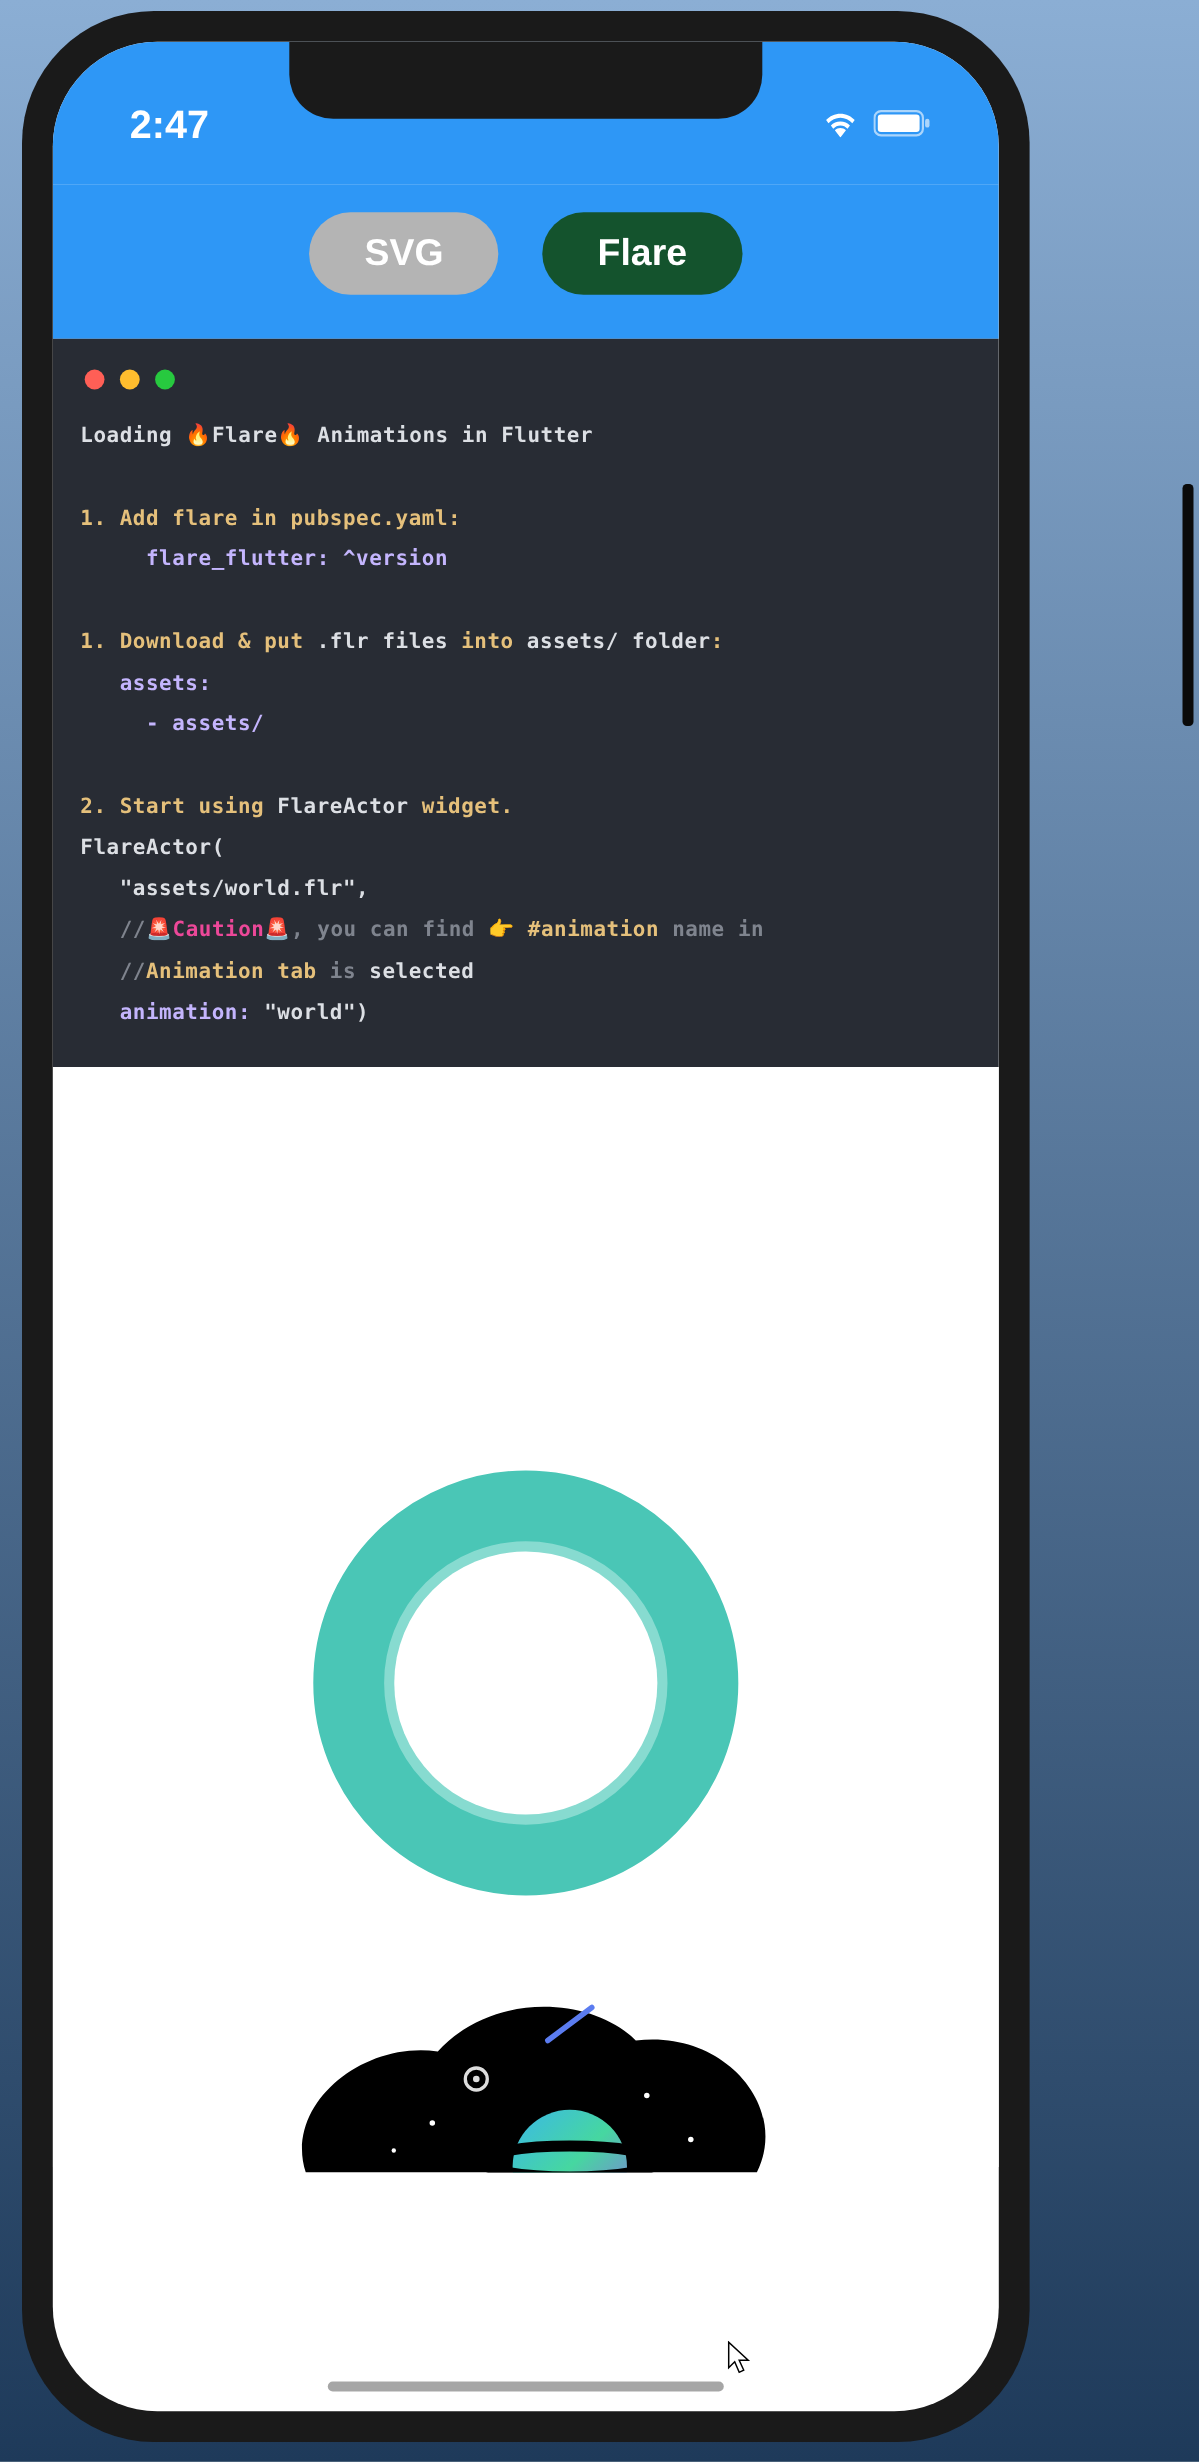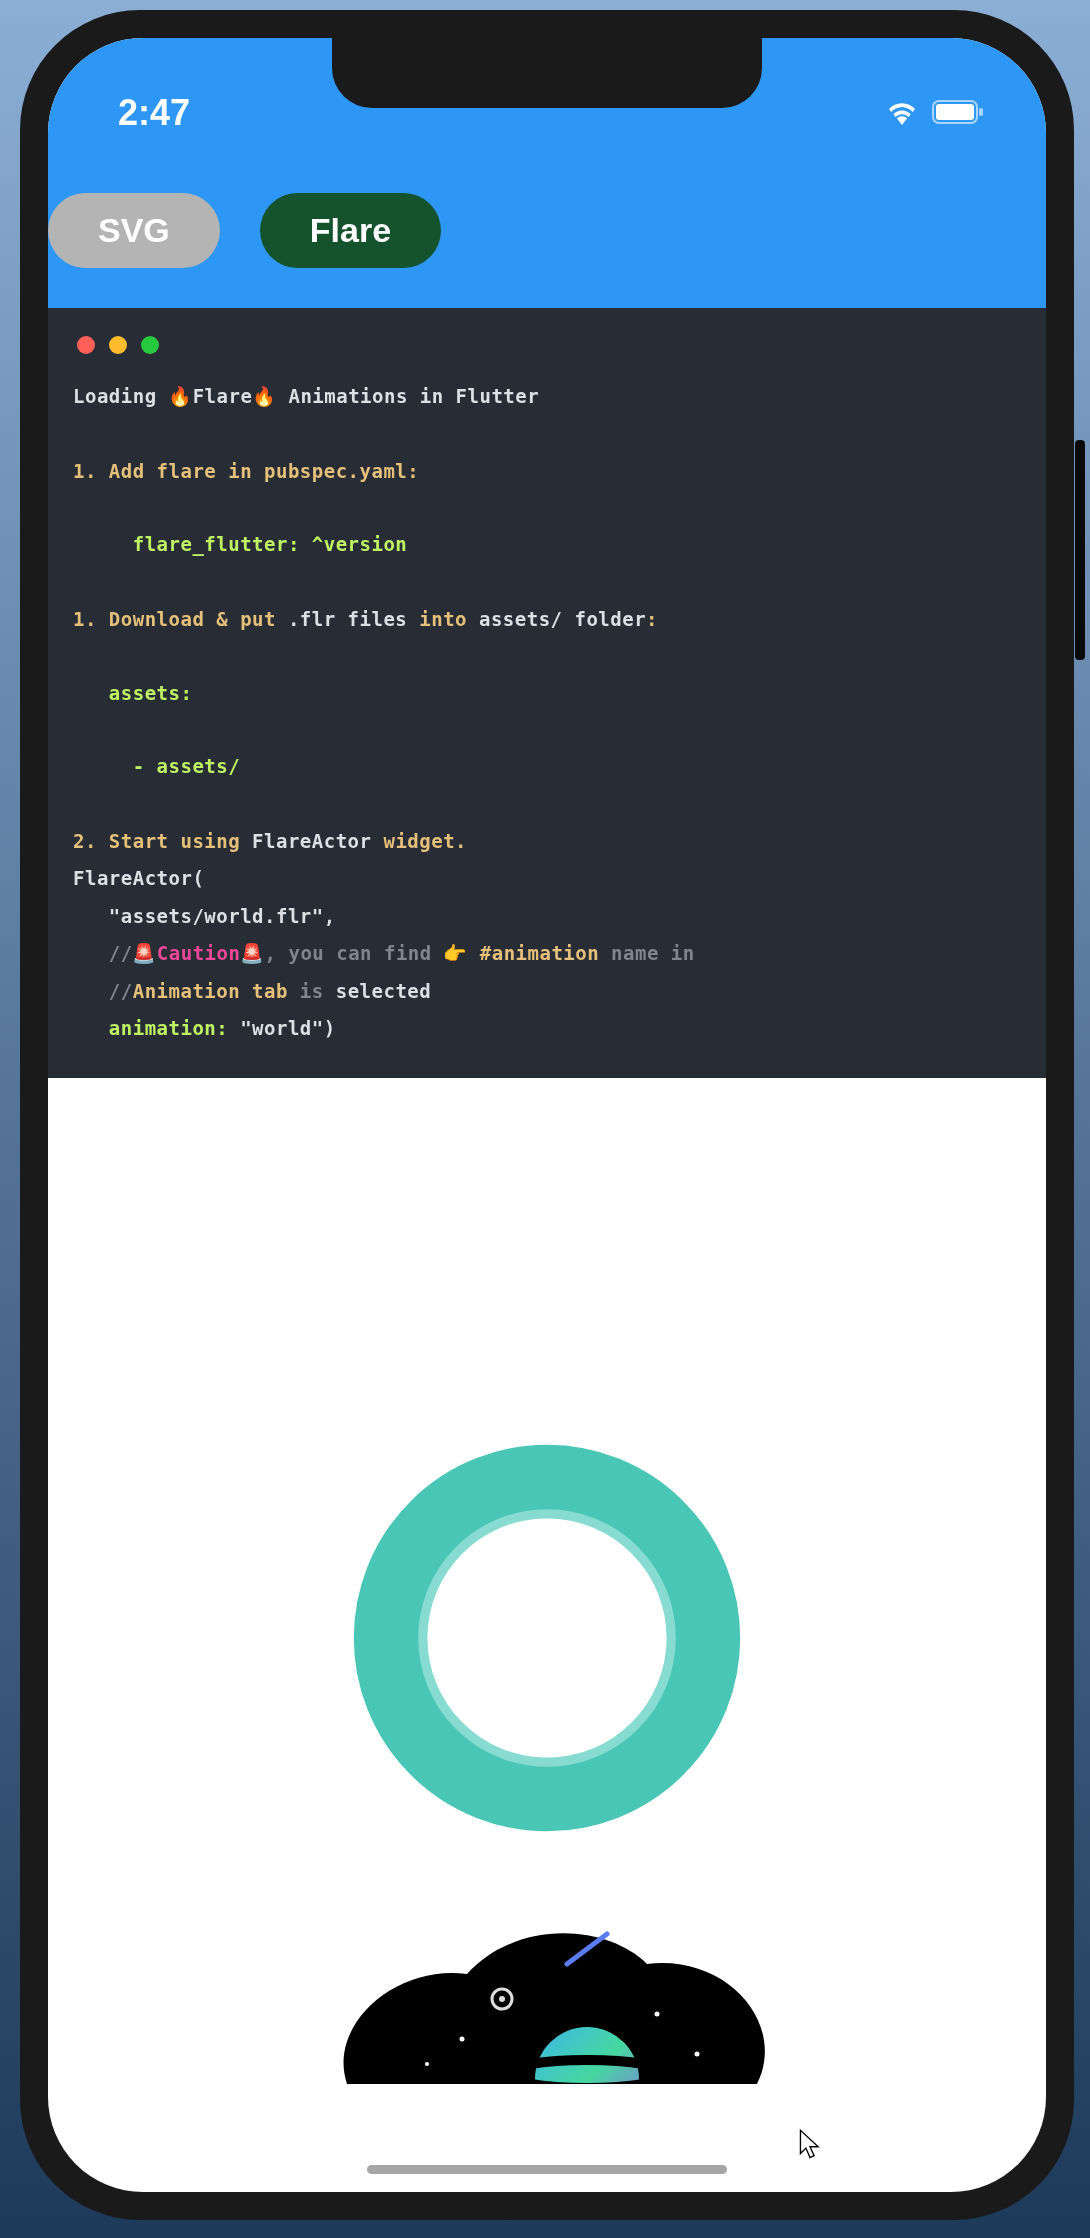--- a/index.html
+++ b/index.html
@@ -8,21 +8,21 @@
     background: linear-gradient(180deg, #8baed4 0%, #1e3a5a 100%);
     width: 1090px;
     height: 2238px;
     overflow: hidden;
     position: relative;
   }
   .phone-frame {
     position: absolute;
     left: 20px;
     top: 10px;
-    width: 1054px;
+    width: 916px;
     height: 2210px;
     background: #1a1a1a;
     border-radius: 120px;
     padding: 28px;
   }
   .phone-screen {
     width: 100%;
     height: 100%;
     background: #fff;
     border-radius: 95px;
@@ -68,20 +68,21 @@
     display: flex;
     gap: 12px;
     align-items: center;
     margin-top: 32px;
   }
   .wifi-icon, .battery-icon { color: #fff; }
   .header {
     background: #2e97f6;
     padding: 25px 0 40px 0;
     display: flex;
+    justify-content: center;
     gap: 40px;
   }
   .tab {
     border-radius: 40px;
     padding: 18px 50px;
     font-size: 34px;
     font-weight: 600;
     border: none;
     cursor: pointer;
   }
@@ -106,21 +107,21 @@
     display: flex;
     gap: 14px;
     padding: 8px 0 24px 4px;
   }
   .ctrl-dot { width: 18px; height: 18px; border-radius: 50%; }
   .dot-red { background: #ff5f56; }
   .dot-yellow { background: #ffbd2e; }
   .dot-green { background: #27c93f; }
   .c-white { color: #dcdfe4; }
   .c-yellow { color: #e5c07b; }
-  .c-green { color: #bef264; margin-top: 36px; }
+  .c-green { color: #c4b5fd; }
   .c-gray { color: #7f848e; }
   .c-red { color: #ec4899; font-weight: 700; }
   .code-panel .line { white-space: pre; padding: 4px 0; }
   .anim-area {
     background: #fff;
     position: relative;
     height: 1000px;
   }
   .ring-anim {
     position: absolute;

